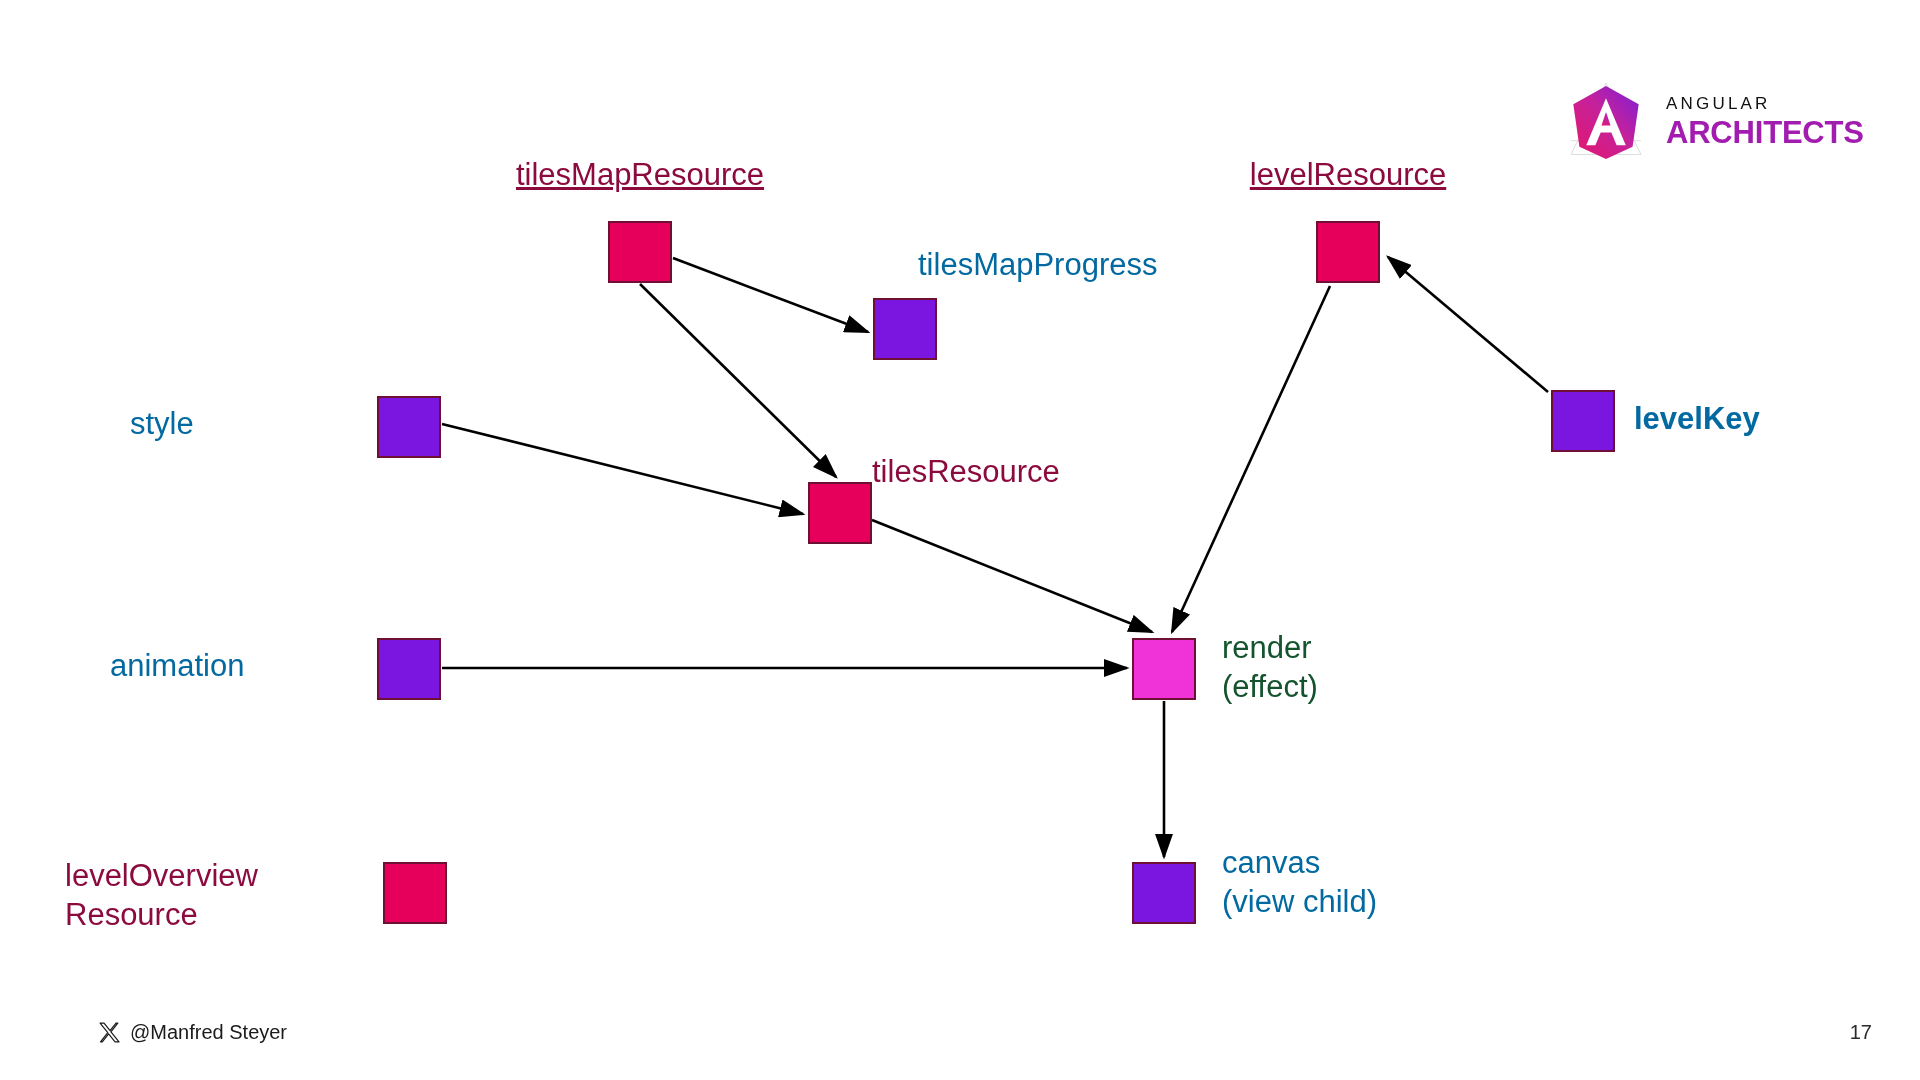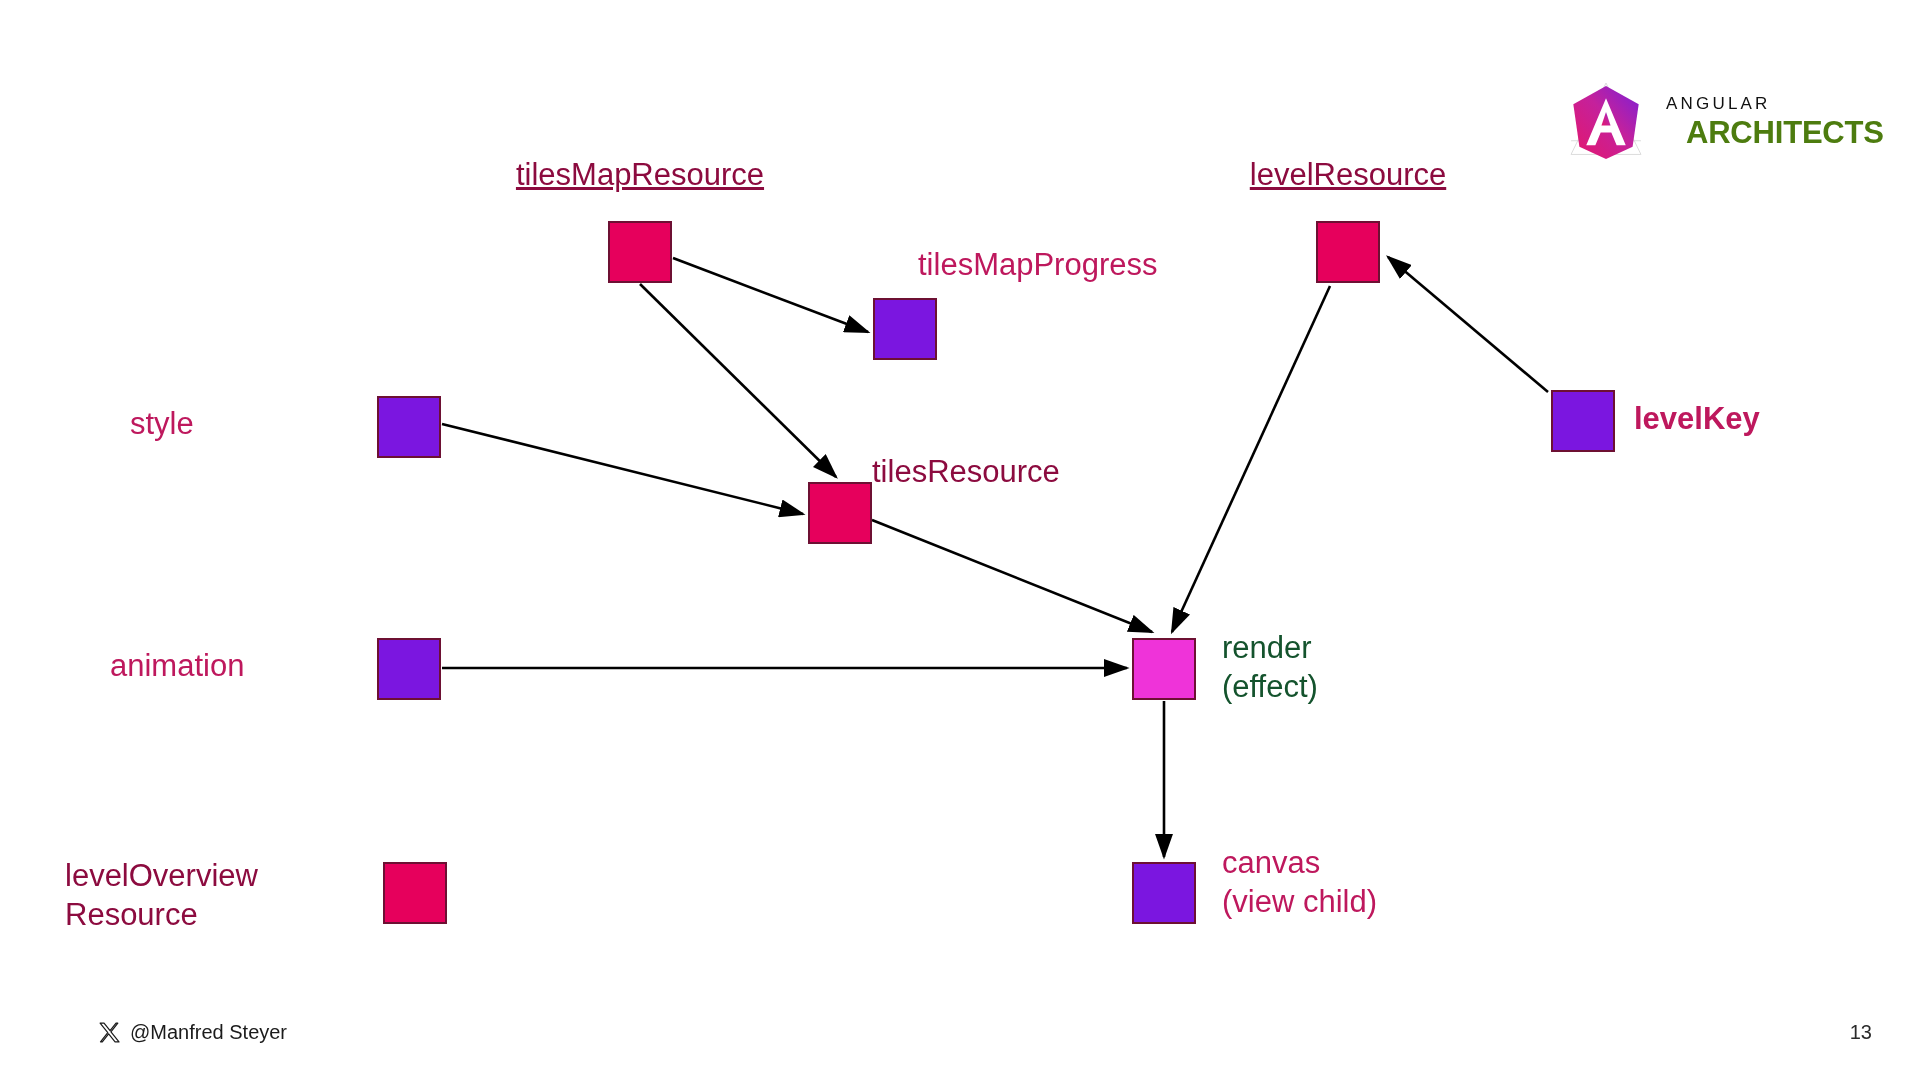--- a/index.html
+++ b/index.html
@@ -39,21 +39,21 @@
   }
 
   .node-label {
     position: absolute;
     font-family: "Liberation Sans", sans-serif;
     font-size: 31px;
     line-height: 1.26;
     white-space: pre-line;
   }
   .label-crimson { color: #8c0b3f; }
-  .label-purple  { color: #be185d; }
+  .label-purple  { color: #0369a1; }
   .label-magenta { color: #14532d; }
 
   .label-right  { text-align: left; }
   .label-left   { text-align: left; }
   .label-center { text-align: center; text-decoration: underline; }
 
   
   #logo {
     position: absolute;
     left: 1568px;
@@ -78,23 +78,22 @@
   #logo-text .lt-top {
     font-size: 17px;
     letter-spacing: 3.2px;
     color: #111111;
     font-weight: 400;
     margin-bottom: 5px;
   }
   #logo-text .lt-bottom {
     font-size: 31px;
     letter-spacing: -0.2px;
-    color: #4d7c0f;
+    color: #a21caf;
     font-weight: 700;
-    margin-left: 20px;
   }
 
   
   #footer-handle {
     position: absolute;
     left: 98px;
     top: 1021px;
     display: flex;
     align-items: flex-start;
     gap: 9px;
@@ -185,15 +184,15 @@
     </div>
   </div>
 
   <div id="footer-handle">
     <svg id="x-icon" viewBox="0 0 24 24" xmlns="http://www.w3.org/2000/svg">
       <path d="M2.2 2.2 L10.2 12.1 L2.6 21.8 L4.5 21.8 L11.1 13.4 L17.8 21.8 L21.9 21.8 L13.5 11.3 L20.7 2.2 L18.8 2.2 L12.6 10.1 L6.3 2.2 Z" fill="none" stroke="#1b1b1b" stroke-width="1.25" stroke-linejoin="round"></path>
     </svg>
     <span class="handle-text">@Manfred Steyer</span>
   </div>
 
-  <div id="page-number">13</div>
+  <div id="page-number">17</div>
 
 </div>
 
 </body></html>

